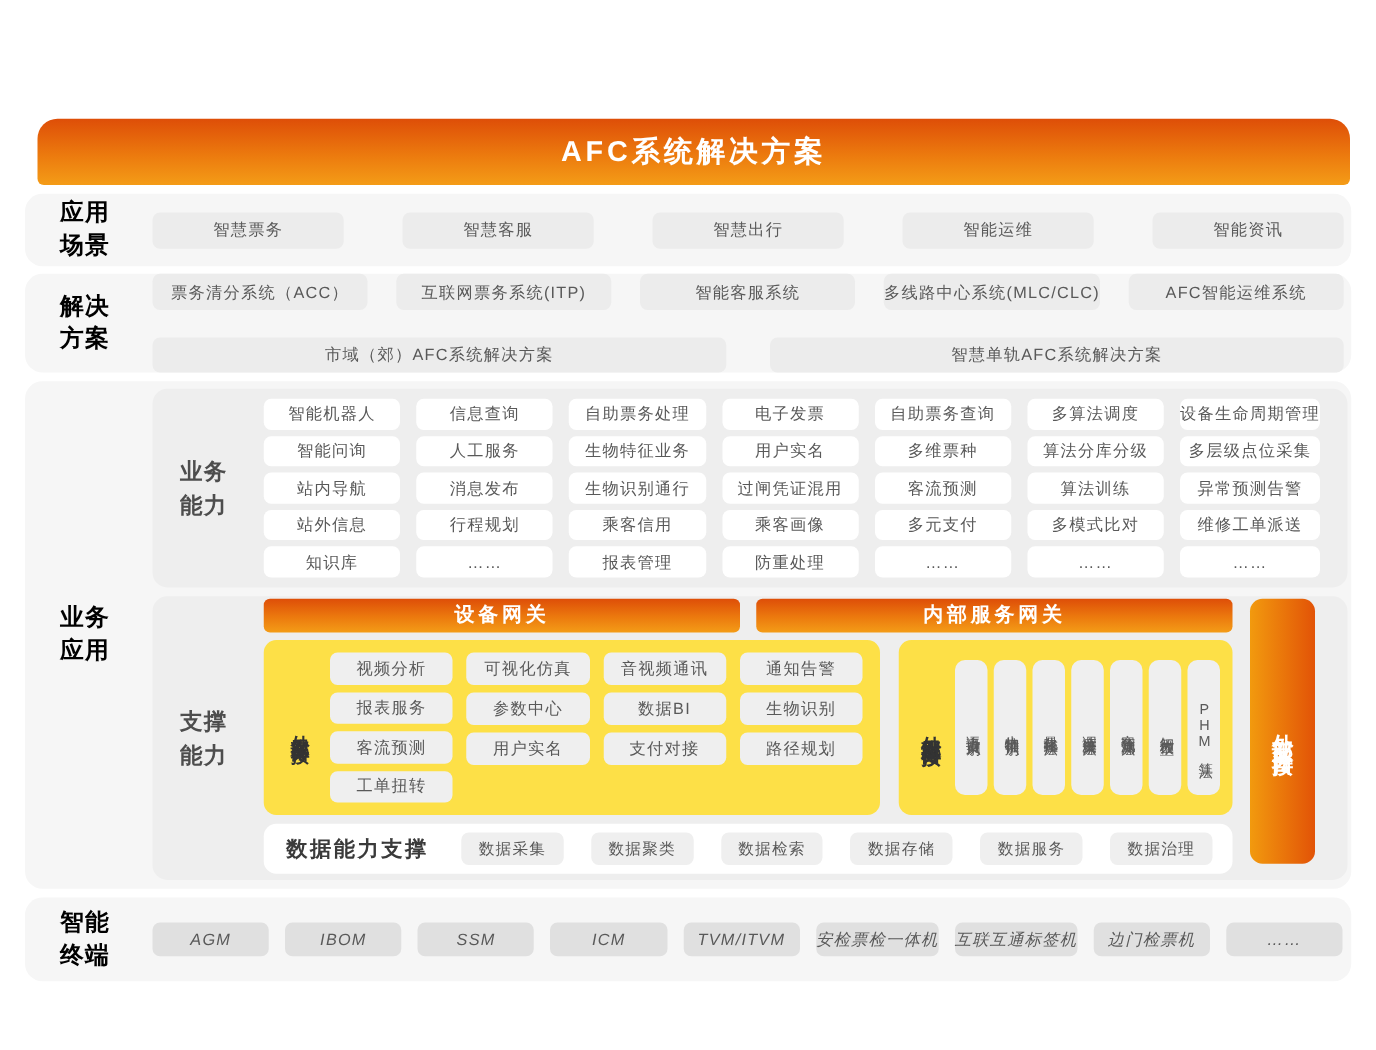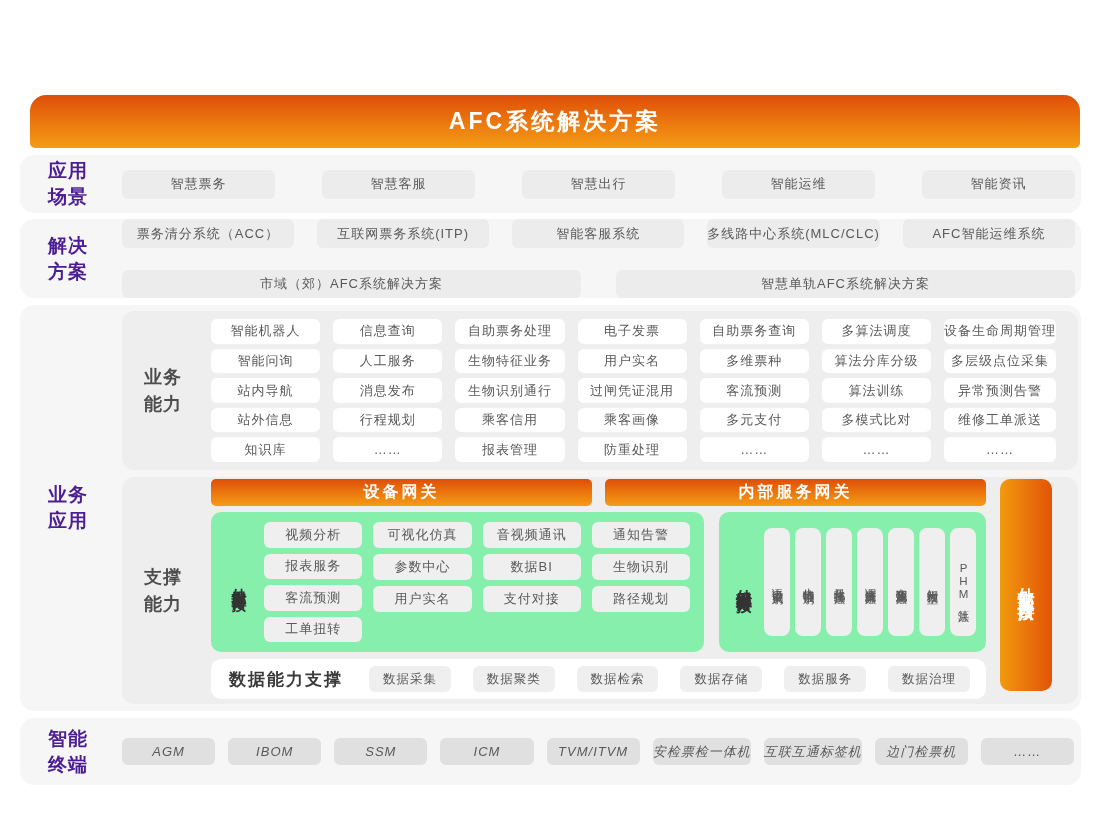--- a/index.html
+++ b/index.html
@@ -17,21 +17,21 @@
   .banner-title { color:#ffffff; font-size:23px; font-weight:bold; letter-spacing:3px; }
 
   
   .panel {
     position:absolute; left:20px; width:1061px;
     background:#f6f6f6; border-radius:14px;
     display:flex; align-items:center;
   }
   .sec-label {
     width:42px; margin-left:28px; margin-right:32px; flex:0 0 auto;
-    font-size:19px; font-weight:bold; color:#4c1d95;
+    font-size:19px; font-weight:bold; color:#000000;
     line-height:1.35; word-break:break-all; letter-spacing:1px;
   }
   .pill {
     background:#ececec; border-radius:6px; color:#595959; font-size:13px;
     display:flex; align-items:center; justify-content:center;
     letter-spacing:1px; white-space:nowrap;
   }
 
   
   .scenarios { top:155px; height:58px; }
@@ -68,21 +68,21 @@
   .support-content { flex:1; display:flex; gap:14px; margin:2px 26px 5px 0; }
   .support-main { flex:1; display:flex; flex-direction:column; }
   .gateway-row { display:flex; gap:13px; height:27px; margin-bottom:6px; }
   .gateway {
     flex:1; border-radius:5px;
     background:linear-gradient(180deg,#de4e08 0%,#ec7a0e 55%,#f49c17 100%);
     color:#ffffff; font-weight:bold; font-size:16px; letter-spacing:3px;
     display:flex; align-items:center; justify-content:center;
   }
   .panels-row { display:flex; gap:15px; height:140px; margin-bottom:7px; }
-  .white-panel { background:#86efac; border-radius:10px; }
+  .white-panel { background:#fde047; border-radius:10px; }
   .v-label {
     writing-mode:vertical-rl; text-orientation:upright; align-self:center;
     font-weight:bold; color:#333333; font-size:15px; letter-spacing:2px;
   }
   .panel-a { flex:1; display:flex; padding:10px 14px 10px 18px; }
   .panel-a .v-label { margin-right:16px; }
   .a-grid { flex:1; display:flex; gap:11px; }
   .a-col { flex:1; display:flex; flex-direction:column; gap:6px; justify-content:flex-start; }
   .a-col .pill { height:26px; background:#efefef; }
   .panel-b { width:267px; flex:0 0 auto; display:flex; padding:8px 12px 8px 14px; }

